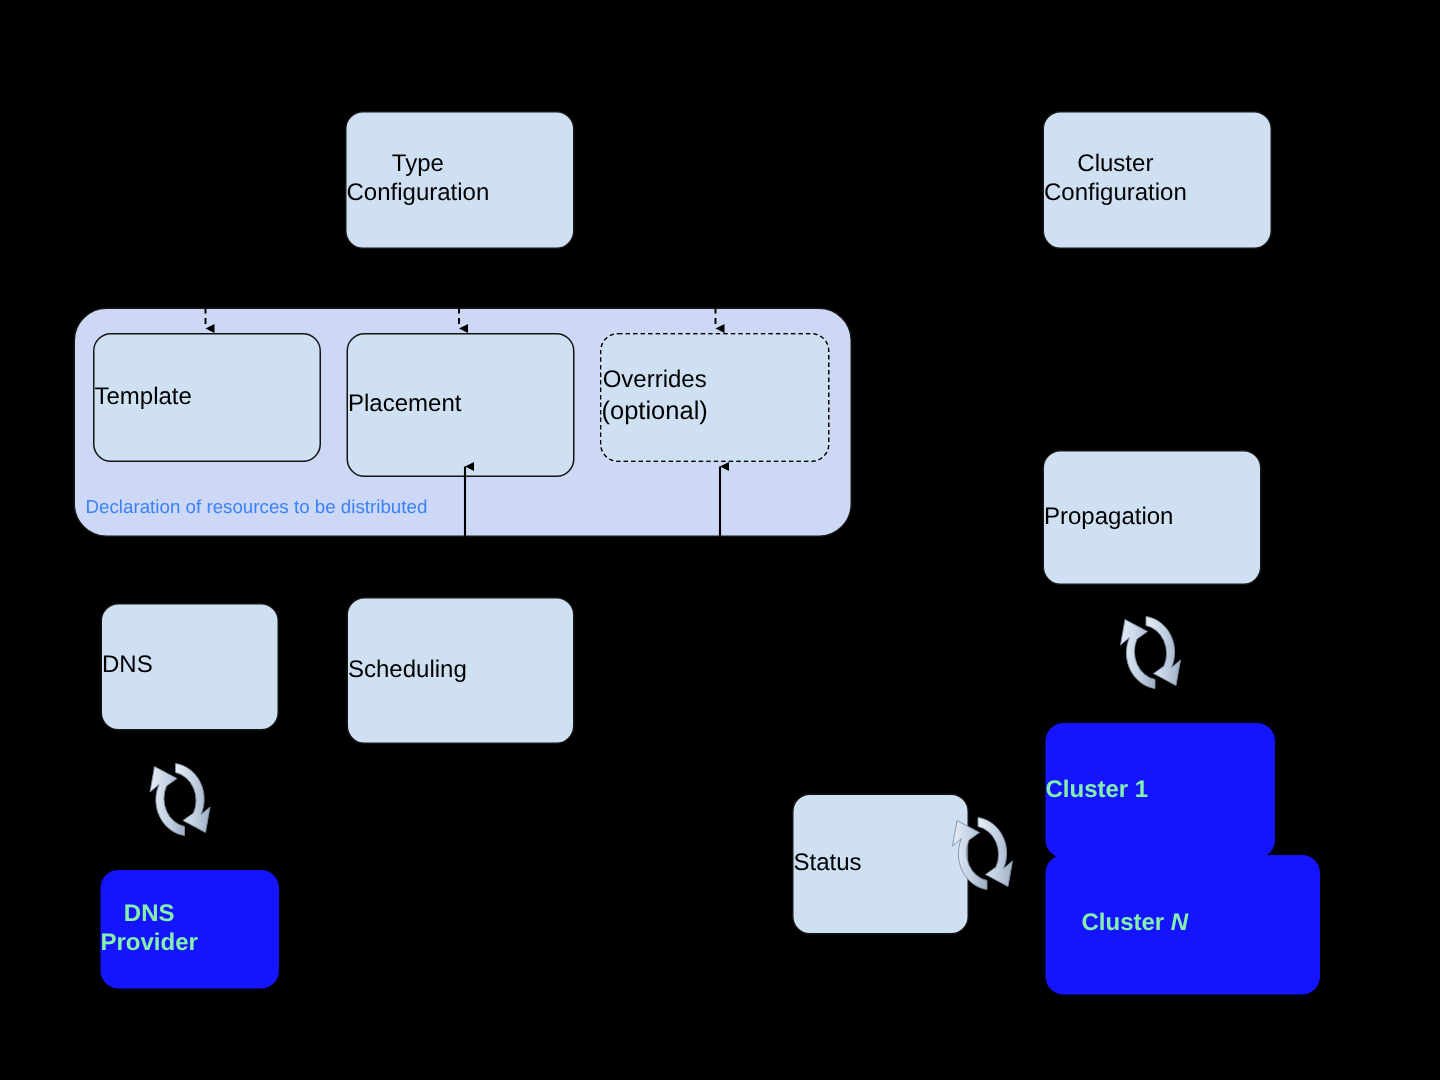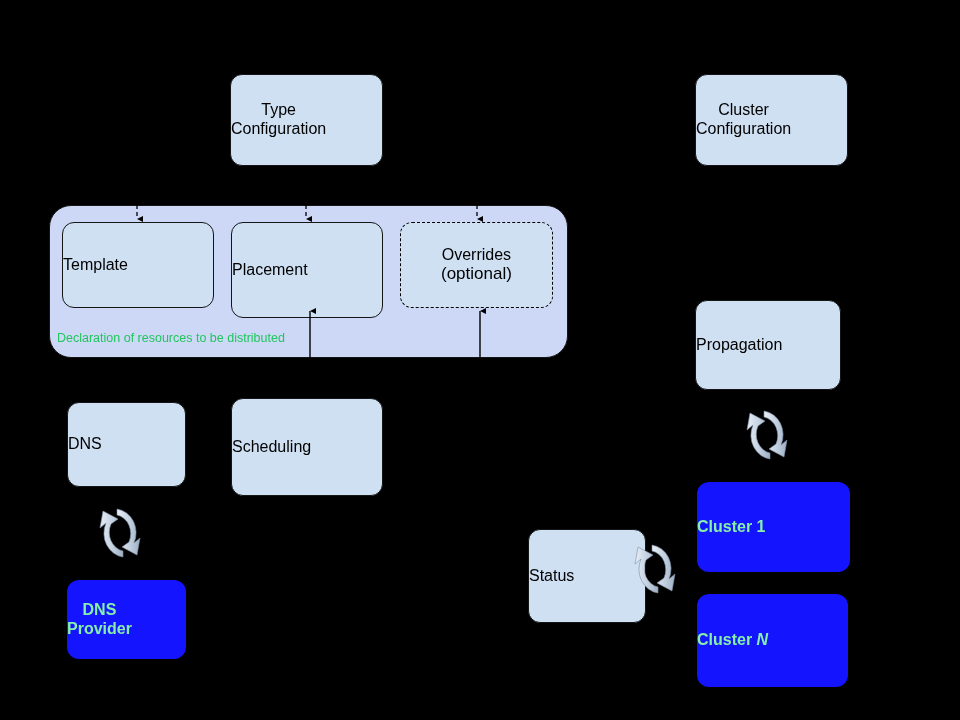--- a/index.html
+++ b/index.html
@@ -53,21 +53,21 @@
   #group-container {
     position: absolute;
     box-sizing: border-box;
     background: #ccd8f5;
     border: 1px solid #151515;
     border-radius: 22px;
   }
   #group-caption {
     position: absolute;
     font-size: 12.5px;
-    color: #22c55e;
+    color: #3b82f6;
     white-space: nowrap;
   }
   .svg-layer {
     position: absolute;
     left: 0;
     top: 0;
     width: 960px;
     height: 720px;
     pointer-events: none;
   }
@@ -97,21 +97,21 @@
   <div id="group-container" style="left:49px; top:205px; width:519px; height:153px;"></div>
 
   <div class="node light" style="left:62px; top:222px; width:152px; height:86px;">
     <span>Template</span>
   </div>
 
   <div class="node light" style="left:231px; top:222px; width:152px; height:96px;">
     <span>Placement</span>
   </div>
 
-  <div class="node dashdot" style="left:400px; top:222px; width:153px; height:86px;padding-left:40px;">
+  <div class="node dashdot" style="left:400px; top:222px; width:153px; height:86px;">
     <div class="lines">
       <span>Overrides</span><br>
       <span class="sub">(optional)</span>
     </div>
   </div>
 
   <div id="group-caption" style="left:57px; top:331px;">Declaration of resources to be distributed</div>
 
   <div class="node light" style="left:67px; top:402px; width:119px; height:85px;">
     <span>DNS</span>
@@ -130,21 +130,21 @@
 
 
   <div class="node light" style="left:695px; top:300px; width:146px; height:90px;">
     <span>Propagation</span>
   </div>
 
   <div class="node blue" style="left:697px; top:482px; width:153px; height:90px;">
     <span><span>Cluster </span><span>1</span></span>
   </div>
 
-  <div class="node blue" style="left:697px; top:594px; width:151px; height:93px;">
+  <div class="node blue" style="left:697px; top:570px; width:183px; height:93px;padding-left:24px;">
     <span><span>Cluster </span><em class="ital">N</em></span>
   </div>
 
   <div class="node light" style="left:528px; top:529px; width:118px; height:94px;">
     <span>Status</span>
   </div>
 
   <svg class="svg-layer" viewBox="0 0 960 720">
     <defs>
       <marker id="arrowDown" markerWidth="8" markerHeight="8" refX="4" refY="7" orient="auto" markerUnits="userSpaceOnUse">

